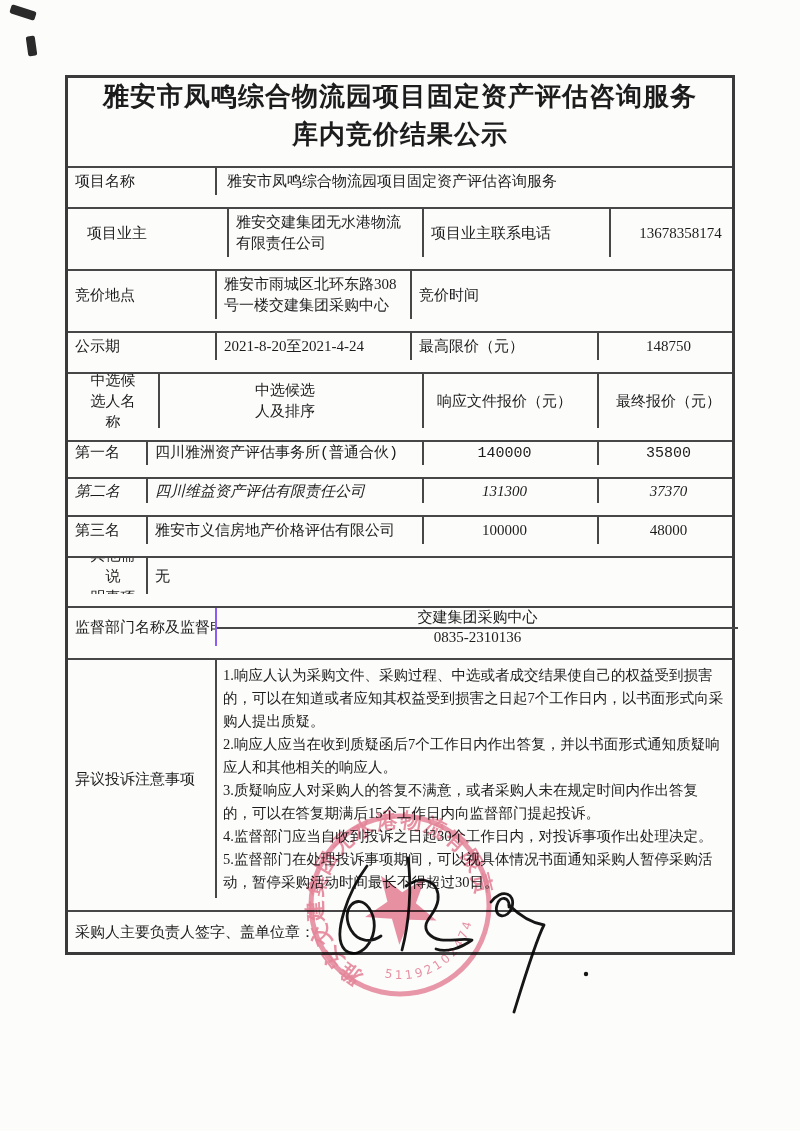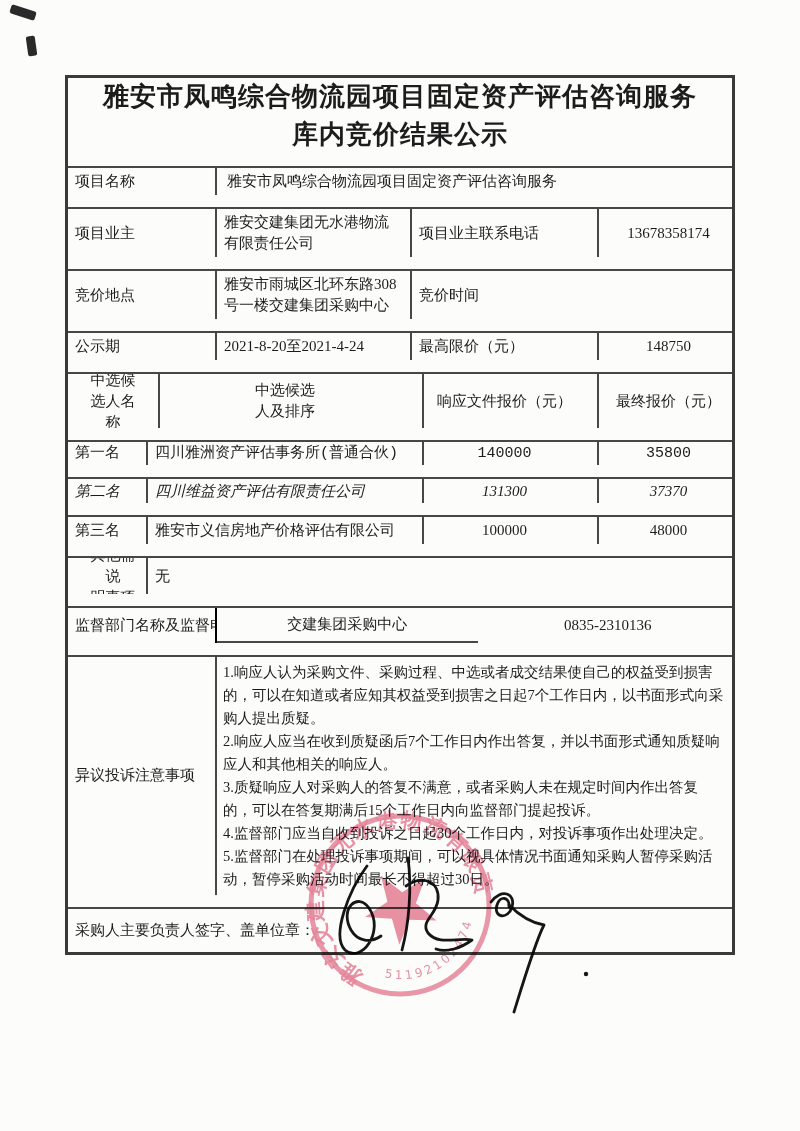--- a/index.html
+++ b/index.html
@@ -19,33 +19,33 @@
   .cell { border-left:2px solid #474747; display:flex; align-items:center; padding:3px 7px;
           font-size:15px; line-height:21px; overflow:hidden; }
   .cell:first-child { border-left:none; }
   .cell.center { justify-content:center; text-align:center;margin-left:12px; }
   .cell.prewrap { white-space:pre-line; }
 
   .title-row { height:80px; display:flex; align-items:center; justify-content:center; }
   .doc-title { font-size:26px; font-weight:bold; line-height:38px; text-align:center; white-space:pre-line; letter-spacing:1px; }
 
   .r-name   { height:45px; grid-template-columns:147px 523px; }
-  .r-owner  { height:68px; grid-template-columns:147px 195px 175px 153px; }
+  .r-owner  { height:68px; grid-template-columns:147px 195px 175px 153px;padding-left:12px; }
   .r-place  { height:52px; grid-template-columns:147px 195px 175px 153px; }
   .r-public { height:40px; grid-template-columns:147px 195px 175px 153px; }
   .r-chead  { height:56px; grid-template-columns:78px 264px 175px 153px; }
   .r-c1 { height:25px; grid-template-columns:78px 264px 175px 153px;font-family:Liberation Mono, monospace; }
   .r-c2 { height:26px; grid-template-columns:78px 264px 175px 153px;font-style:italic; }
   .r-c3 { height:30px; grid-template-columns:78px 264px 175px 153px; }
   .r-other { height:38px; grid-template-columns:78px 592px; }
   .r-superv { height:63px; grid-template-columns:147px 523px; }
   .r-objection { height:258px; grid-template-columns:147px 523px; }
   .r-sign { height:77px; display:flex; align-items:center; padding-left:7px; font-size:15px; }
 
-  .superv-right { border-left:2px solid #000000; display:flex; flex-direction:row; padding:0; align-items:stretch; }
+  .superv-right { border-left:2px solid #8b5cf6; display:flex; flex-direction:column; padding:0; align-items:stretch; }
   .superv-sub { flex:1; display:flex; align-items:center; justify-content:center; font-size:15px; }
   .superv-sub.first { border-bottom:2px solid #474747; }
   .superv-label { white-space:nowrap; overflow:hidden; padding-right:0; }
 
   .objection-text { font-size:14.5px; line-height:23px; white-space:pre-line; text-align:left;
                     align-self:center; padding:4px 14px 4px 6px; }
 
   .stamp-wrap { position:absolute; left:303px; top:808px; width:194px; height:194px;
                 mix-blend-mode:multiply; opacity:.88; }
   .sig-wrap { position:absolute; left:295px; top:850px; width:310px; height:175px; mix-blend-mode:multiply; }

